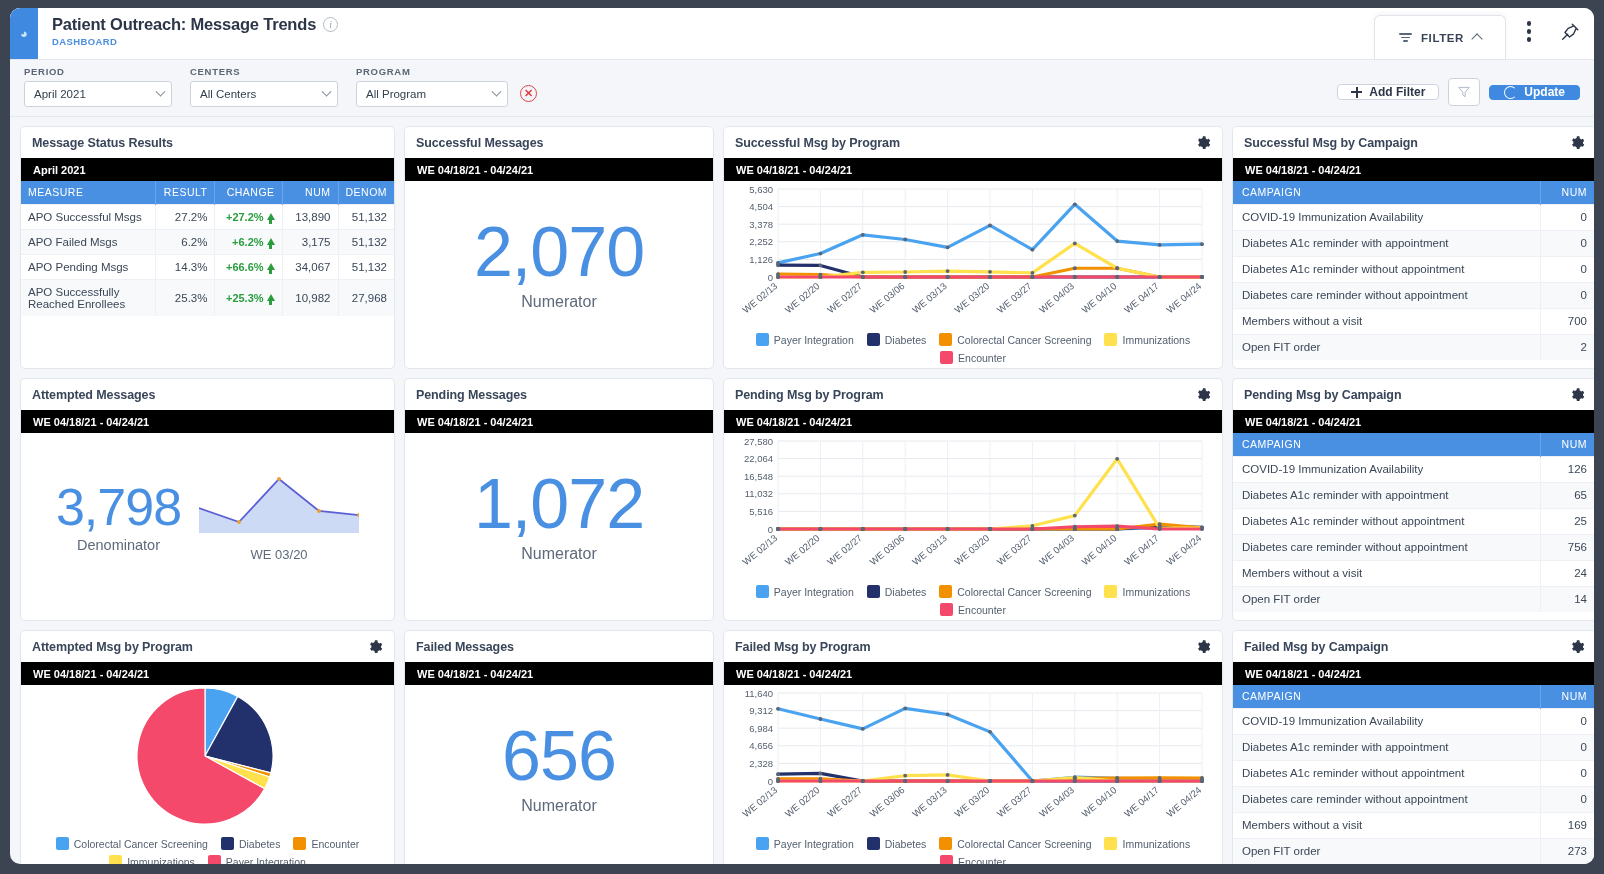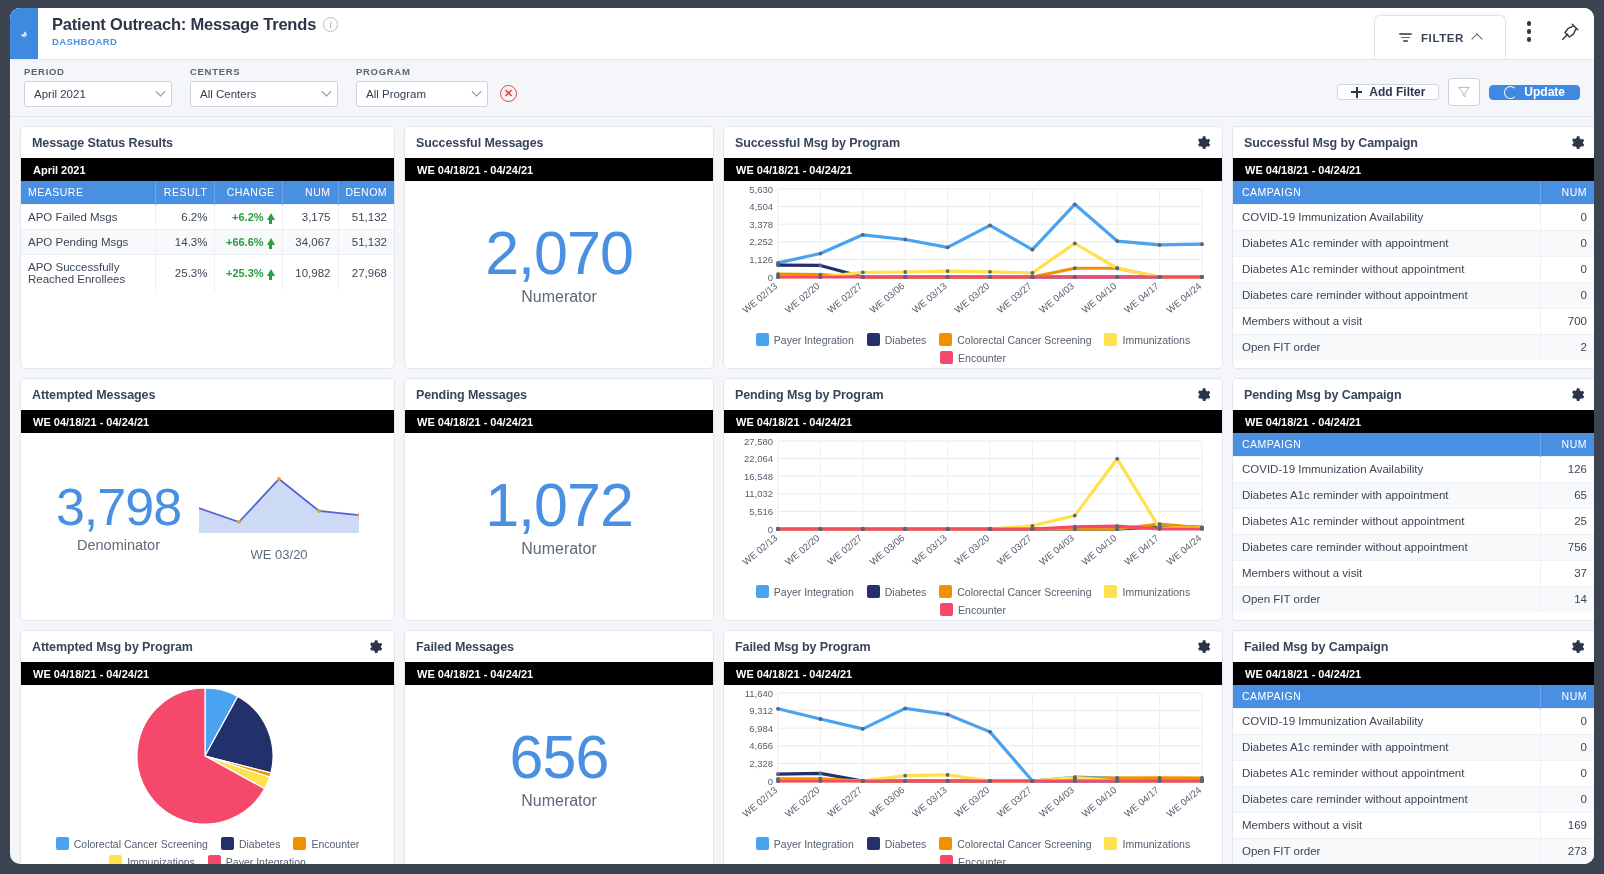--- a/index.html
+++ b/index.html
@@ -101,21 +101,21 @@
   .fld-label {
     font-size: 9.5px; font-weight: bold; color: #5b6575; letter-spacing: 0.7px;
   }
   .select {
     width: 148px; height: 26px;
     background: #ffffff; border: 1px solid #ccd3dd; border-radius: 3px;
     display: flex; align-items: center; justify-content: space-between;
     padding: 0 7px 0 9px;
     font-size: 11.5px; color: #33404f;
   }
-  .select.wide { width: 132px; }
+  .select.wide { width: 152px; }
   .caret {
     width: 7px; height: 7px; border-right: 1.4px solid #7b8798; border-bottom: 1.4px solid #7b8798;
     transform: rotate(45deg) translate(-2px,-2px);
   }
   .clear-x {
     width: 17px; height: 17px; border-radius: 50%;
     border: 1.5px solid #e04545; color: #e04545;
     font-size: 11px; font-weight: bold; line-height: 1;
     display: flex; align-items: center; justify-content: center;
     margin-left: -6px; margin-bottom: 5px;
@@ -212,21 +212,21 @@
   }
   .arrow-up::after {
     content: ""; position: absolute; left: -1.6px; top: 7px; width: 3.2px; height: 4px; background: #2a9d3e;
   }
 
   
   .bignum-wrap {
     height: 100%; display: flex; flex-direction: column;
     align-items: center; justify-content: center; padding-bottom: 22px;
   }
-  .bignum { font-size: 61px; color: #4a90e2; font-weight: normal; line-height: 1.05; letter-spacing: -1px; }
+  .bignum { font-size: 70px; color: #4a90e2; font-weight: normal; line-height: 1.05; letter-spacing: -1px; }
   .bignum-lbl { font-size: 16px; color: #5e6a7a; margin-top: 3px; }
 
   
   .split-wrap {
     height: 100%; display: flex; align-items: center; justify-content: center;
     gap: 18px; padding: 0 12px 20px 12px;
   }
   .split-left { display: flex; flex-direction: column; align-items: center; }
   .split-left .bignum { font-size: 52px; }
   .split-left .bignum-lbl { font-size: 14.5px; }
@@ -355,20 +355,32 @@
           <thead>
             <tr>
               <th style="width:36%">MEASURE</th>
               <th class="r" style="width:16%">RESULT</th>
               <th class="r" style="width:18%">CHANGE</th>
               <th class="r" style="width:15%">NUM</th>
               <th class="r" style="width:15%">DENOM</th>
             </tr>
           </thead>
           <tbody>
+            <tr>
+              <td>APO Successful Msgs</td>
+              <td class="r">27.2%</td>
+              <td class="r">
+                <div class="chg-wrap">
+                      <span class="chg">+27.2%</span>
+                      <span class="arrow-up"></span>
+                    </div>
+              </td>
+              <td class="r">13,890</td>
+              <td class="r">51,132</td>
+            </tr>
             <tr>
               <td>APO Failed Msgs</td>
               <td class="r">6.2%</td>
               <td class="r">
                 <div class="chg-wrap">
                       <span class="chg">+6.2%</span>
                       <span class="arrow-up"></span>
                     </div>
               </td>
               <td class="r">3,175</td>
@@ -805,21 +817,21 @@
                 <tr>
                   <td>Diabetes A1c reminder without appointment</td>
                   <td class="r">25</td>
                 </tr>
                 <tr>
                   <td>Diabetes care reminder without appointment</td>
                   <td class="r">756</td>
                 </tr>
                 <tr>
                   <td>Members without a visit</td>
-                  <td class="r">37</td>
+                  <td class="r">24</td>
                 </tr>
                 <tr>
                   <td>Open FIT order</td>
                   <td class="r">14</td>
                 </tr>
               </tbody>
         </table>
       </div>
     </div>
 

